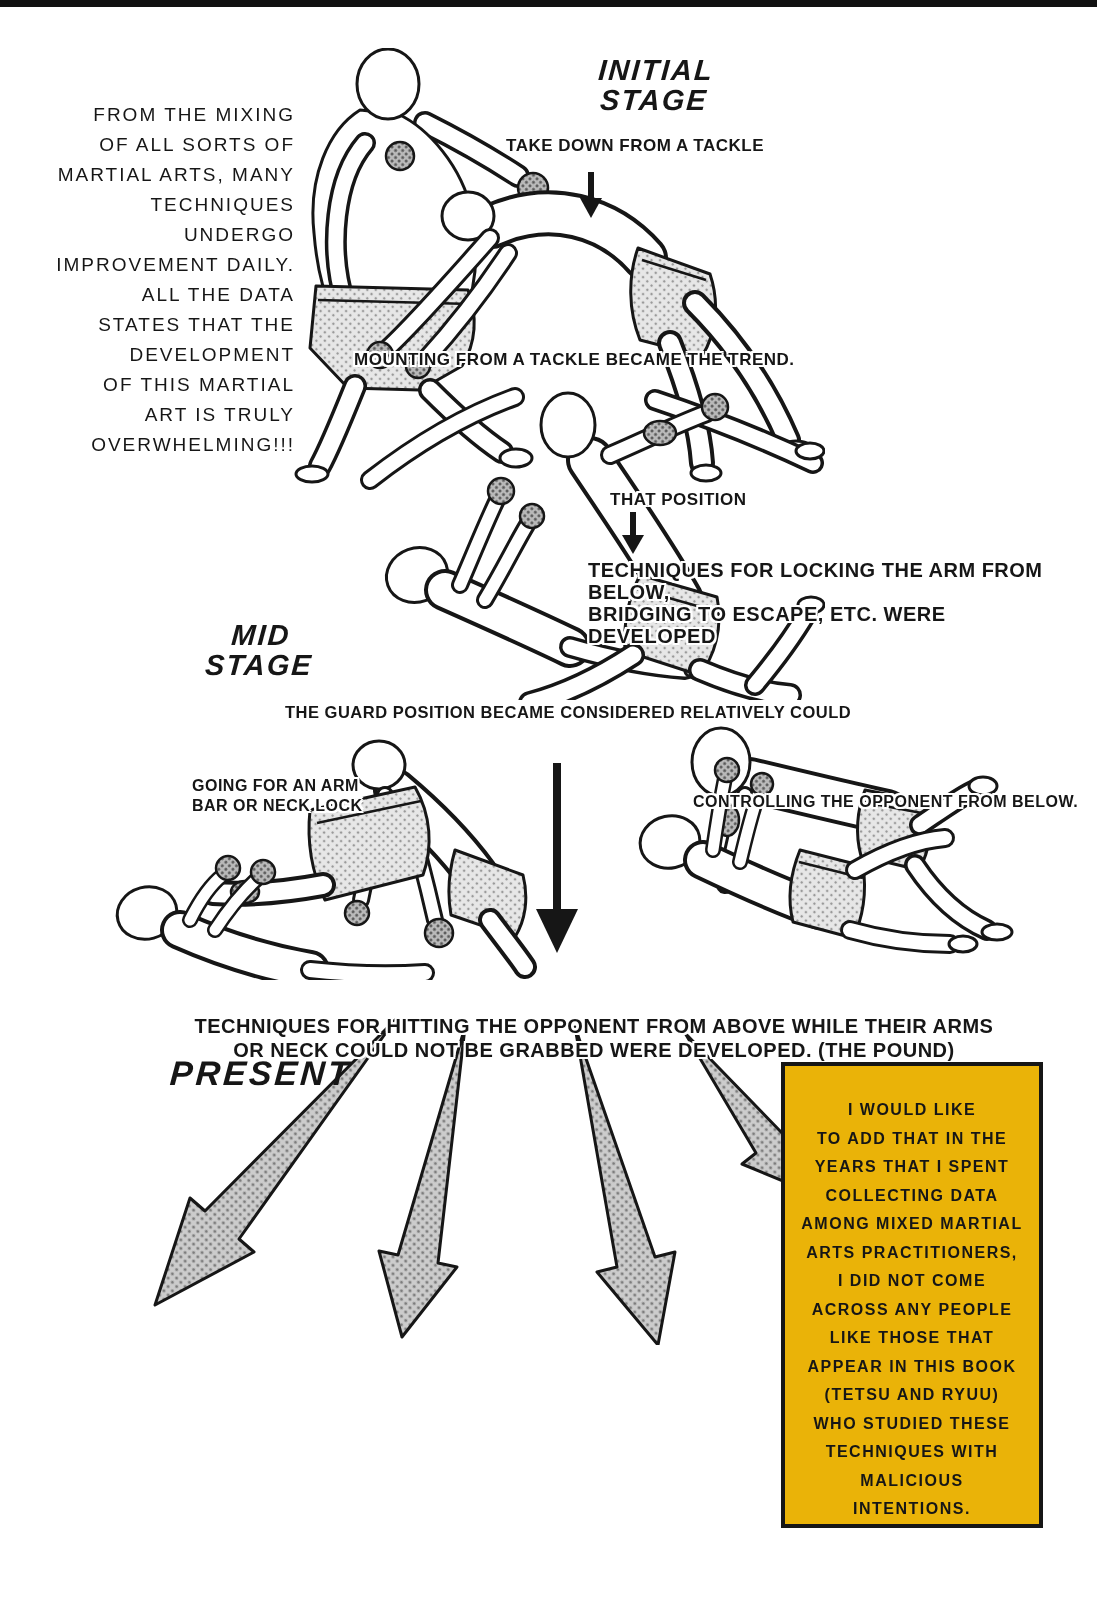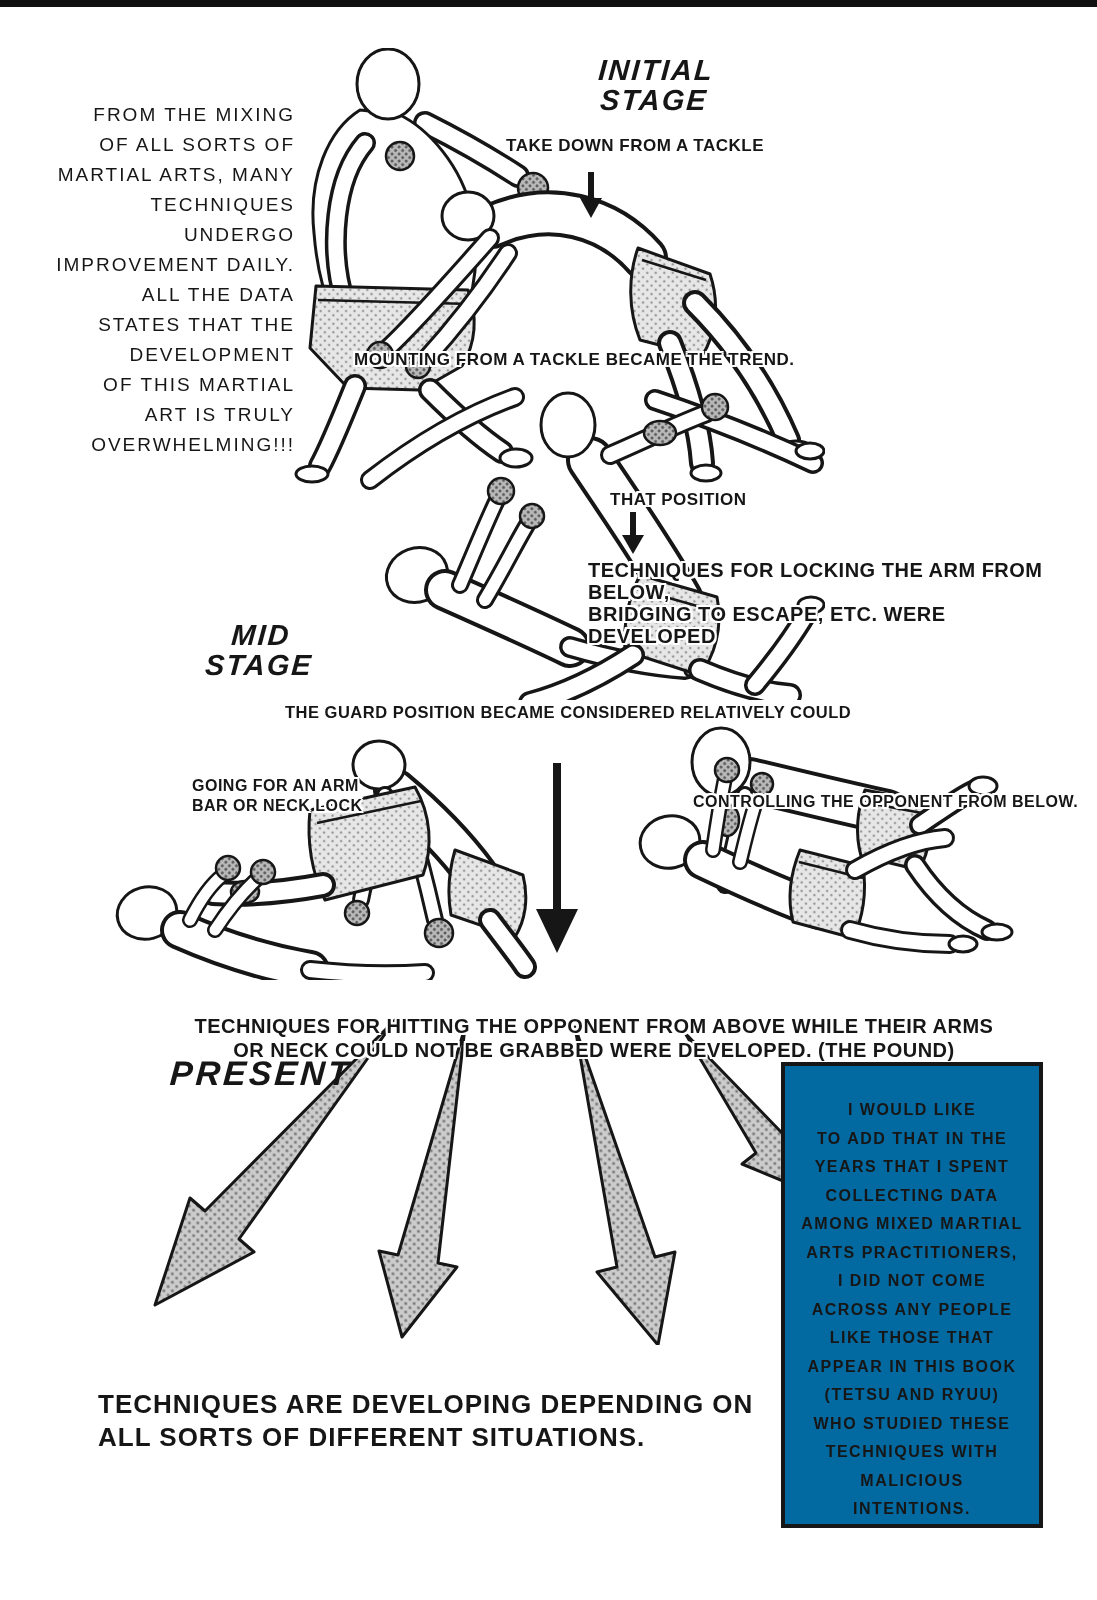--- a/index.html
+++ b/index.html
@@ -23,21 +23,21 @@
     z-index:3;
     text-shadow:-2px -2px 0 #fff,2px -2px 0 #fff,-2px 2px 0 #fff,2px 2px 0 #fff,
                  0 -2px 0 #fff,0 2px 0 #fff,-2px 0 0 #fff,2px 0 0 #fff;
   }
   .caption.center{text-align:center;}
   .big-caption{font-size:20px;line-height:24px;}
   .conclusion{
     font-weight:bold;font-size:26px;line-height:33px;letter-spacing:1px;z-index:3;
   }
   #note-box{
-    border:4px solid #161616;background:#0369a1;z-index:6;
+    border:4px solid #161616;background:#eab308;z-index:6;
     font-weight:bold;font-size:16px;line-height:28.5px;letter-spacing:1.5px;
     text-align:center;padding:30px 12px 0 12px;box-sizing:border-box;
   }
   .art{z-index:1;}
   .flow{z-index:2;}
   #top-edge{background:#111;z-index:4;}
   
   .lb{stroke:#161616;fill:none;stroke-linecap:round;stroke-linejoin:round;}
   .lw{stroke:#fff;fill:none;stroke-linecap:round;stroke-linejoin:round;}
   .body{fill:#fff;stroke:#161616;stroke-width:3;stroke-linejoin:round;}
@@ -270,22 +270,20 @@
   <div class="abs caption pre" style="left:192px;top:776px;font-size:16px;line-height:20px;">GOING FOR AN ARM
 BAR OR NECK LOCK</div>
 
   <div class="abs caption" style="left:693px;top:791px;font-size:16px;">CONTROLLING THE OPPONENT FROM BELOW.</div>
 
   <div class="abs caption big-caption center pre" style="left:149px;top:978px;width:890px;margin-top:36px;">TECHNIQUES FOR HITTING THE OPPONENT FROM ABOVE WHILE THEIR ARMS
 OR NECK COULD NOT BE GRABBED WERE DEVELOPED. (THE POUND)</div>
 
   <div class="abs heading" style="left:170px;top:1056px;font-size:34px;letter-spacing:3px;">PRESENT</div>
 
-  <div class="abs conclusion pre" style="left:98px;top:1388px;width:660px;">TECHNIQUES ARE DEVELOPING DEPENDING ON
-ALL SORTS OF DIFFERENT SITUATIONS.</div>
 
   <div id="note-box" class="abs pre" style="left:781px;top:1062px;width:262px;height:466px;">I WOULD LIKE
 TO ADD THAT IN THE
 YEARS THAT I SPENT
 COLLECTING DATA
 AMONG MIXED MARTIAL
 ARTS PRACTITIONERS,
 I DID NOT COME
 ACROSS ANY PEOPLE
 LIKE THOSE THAT

